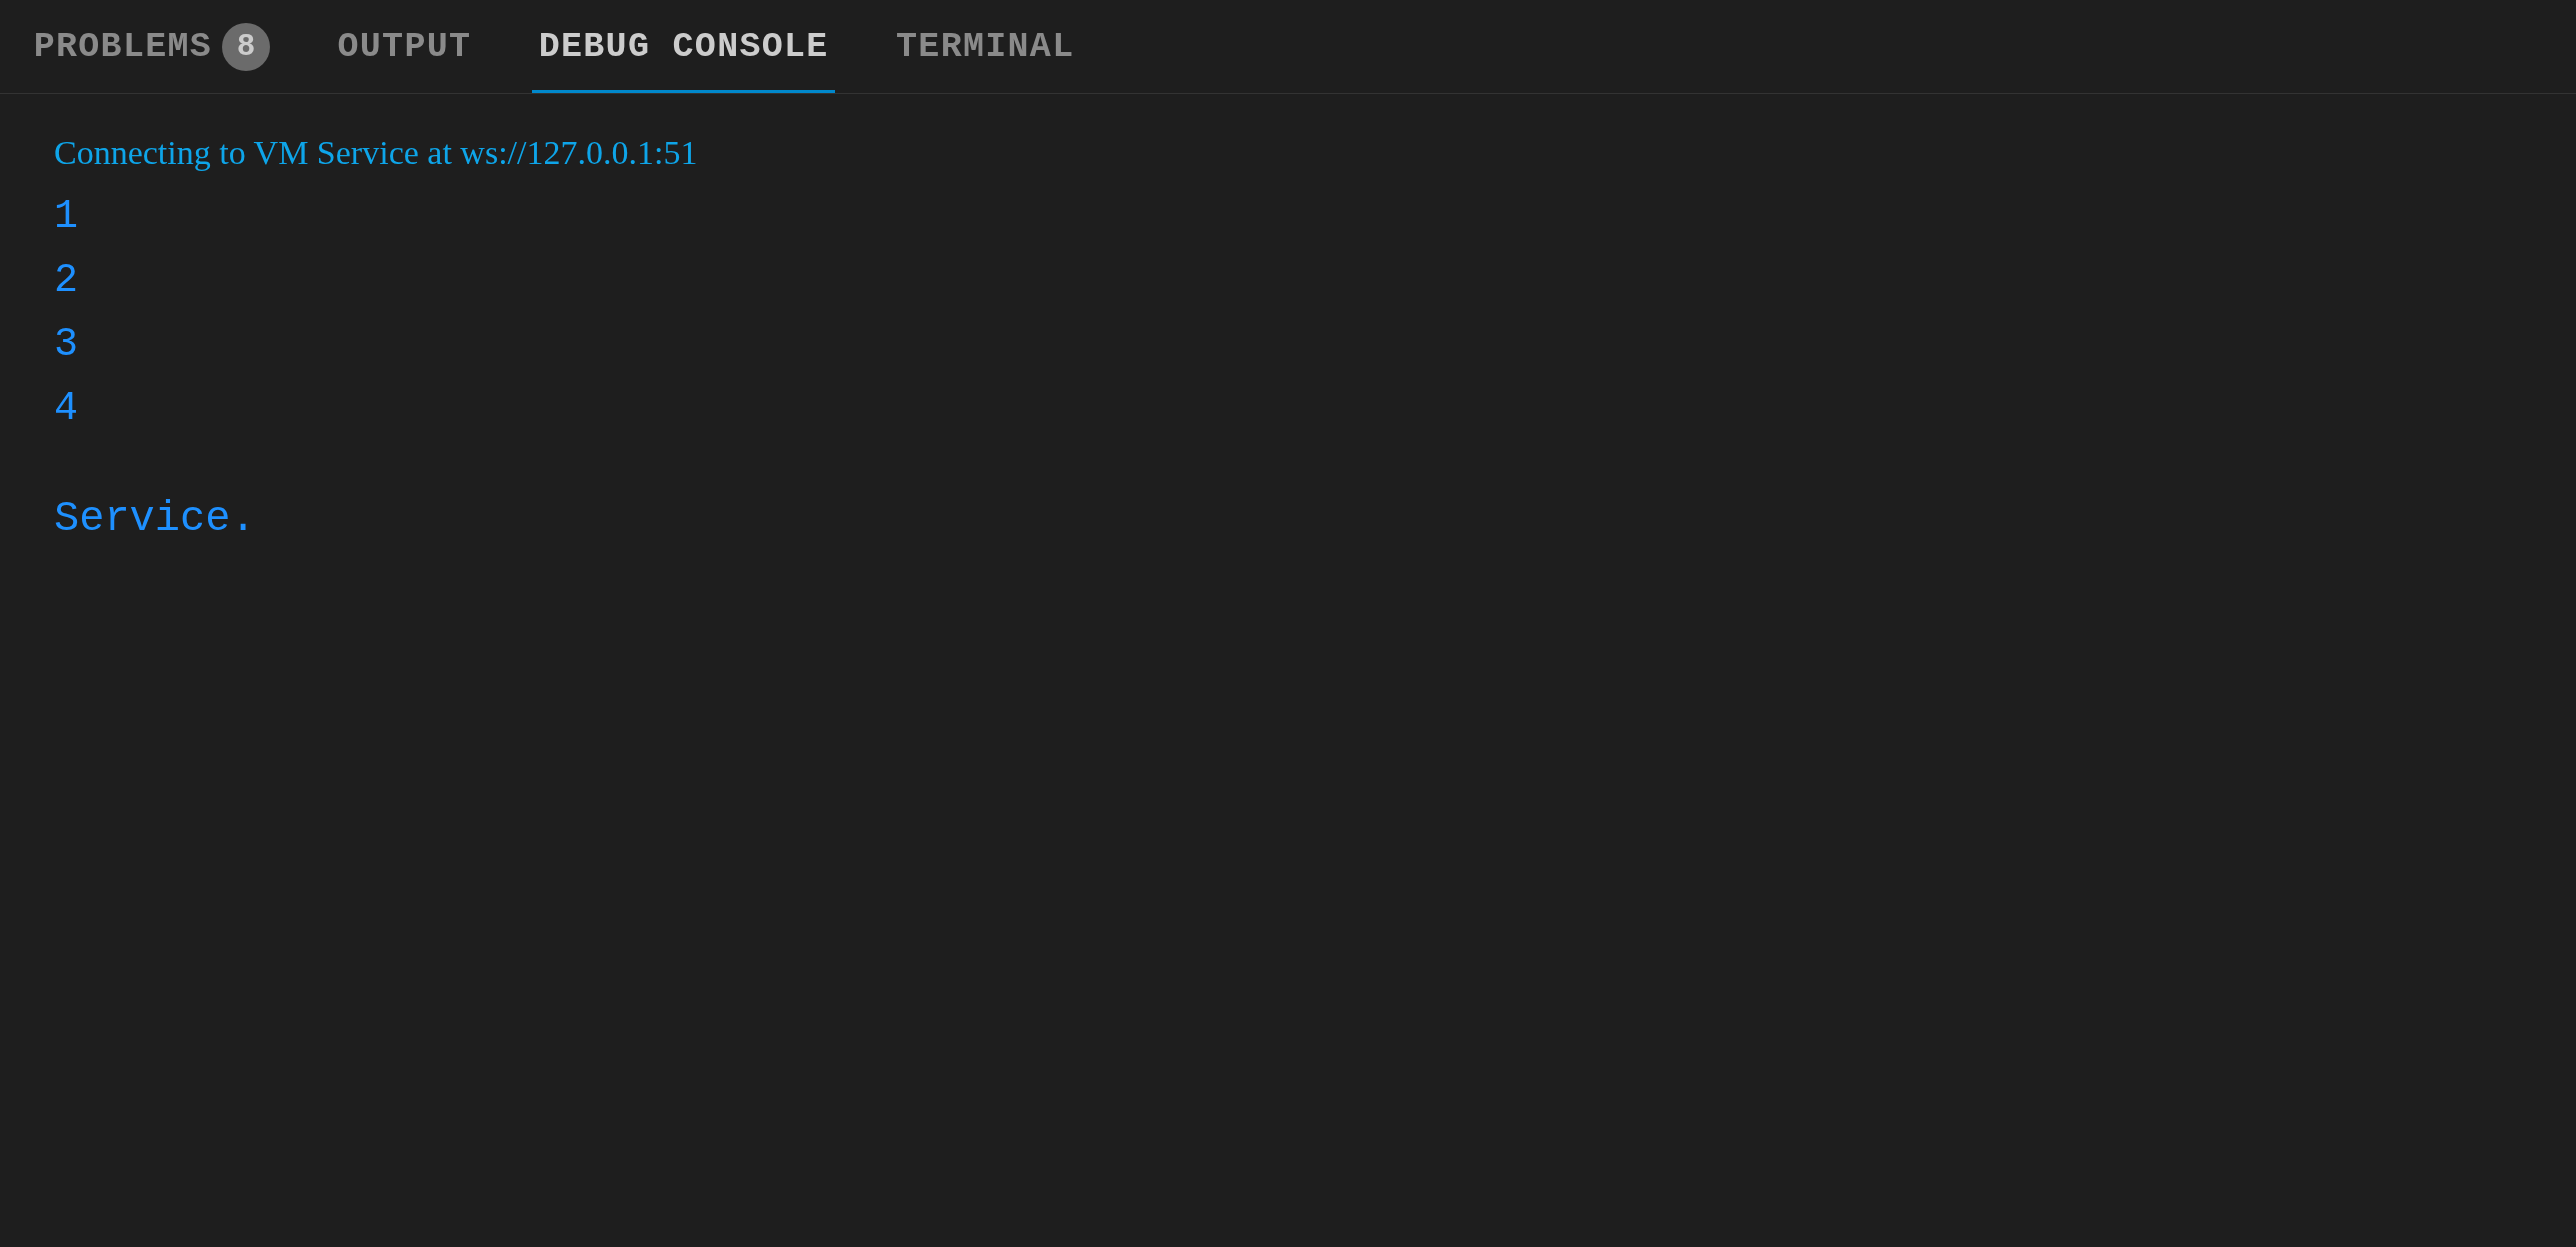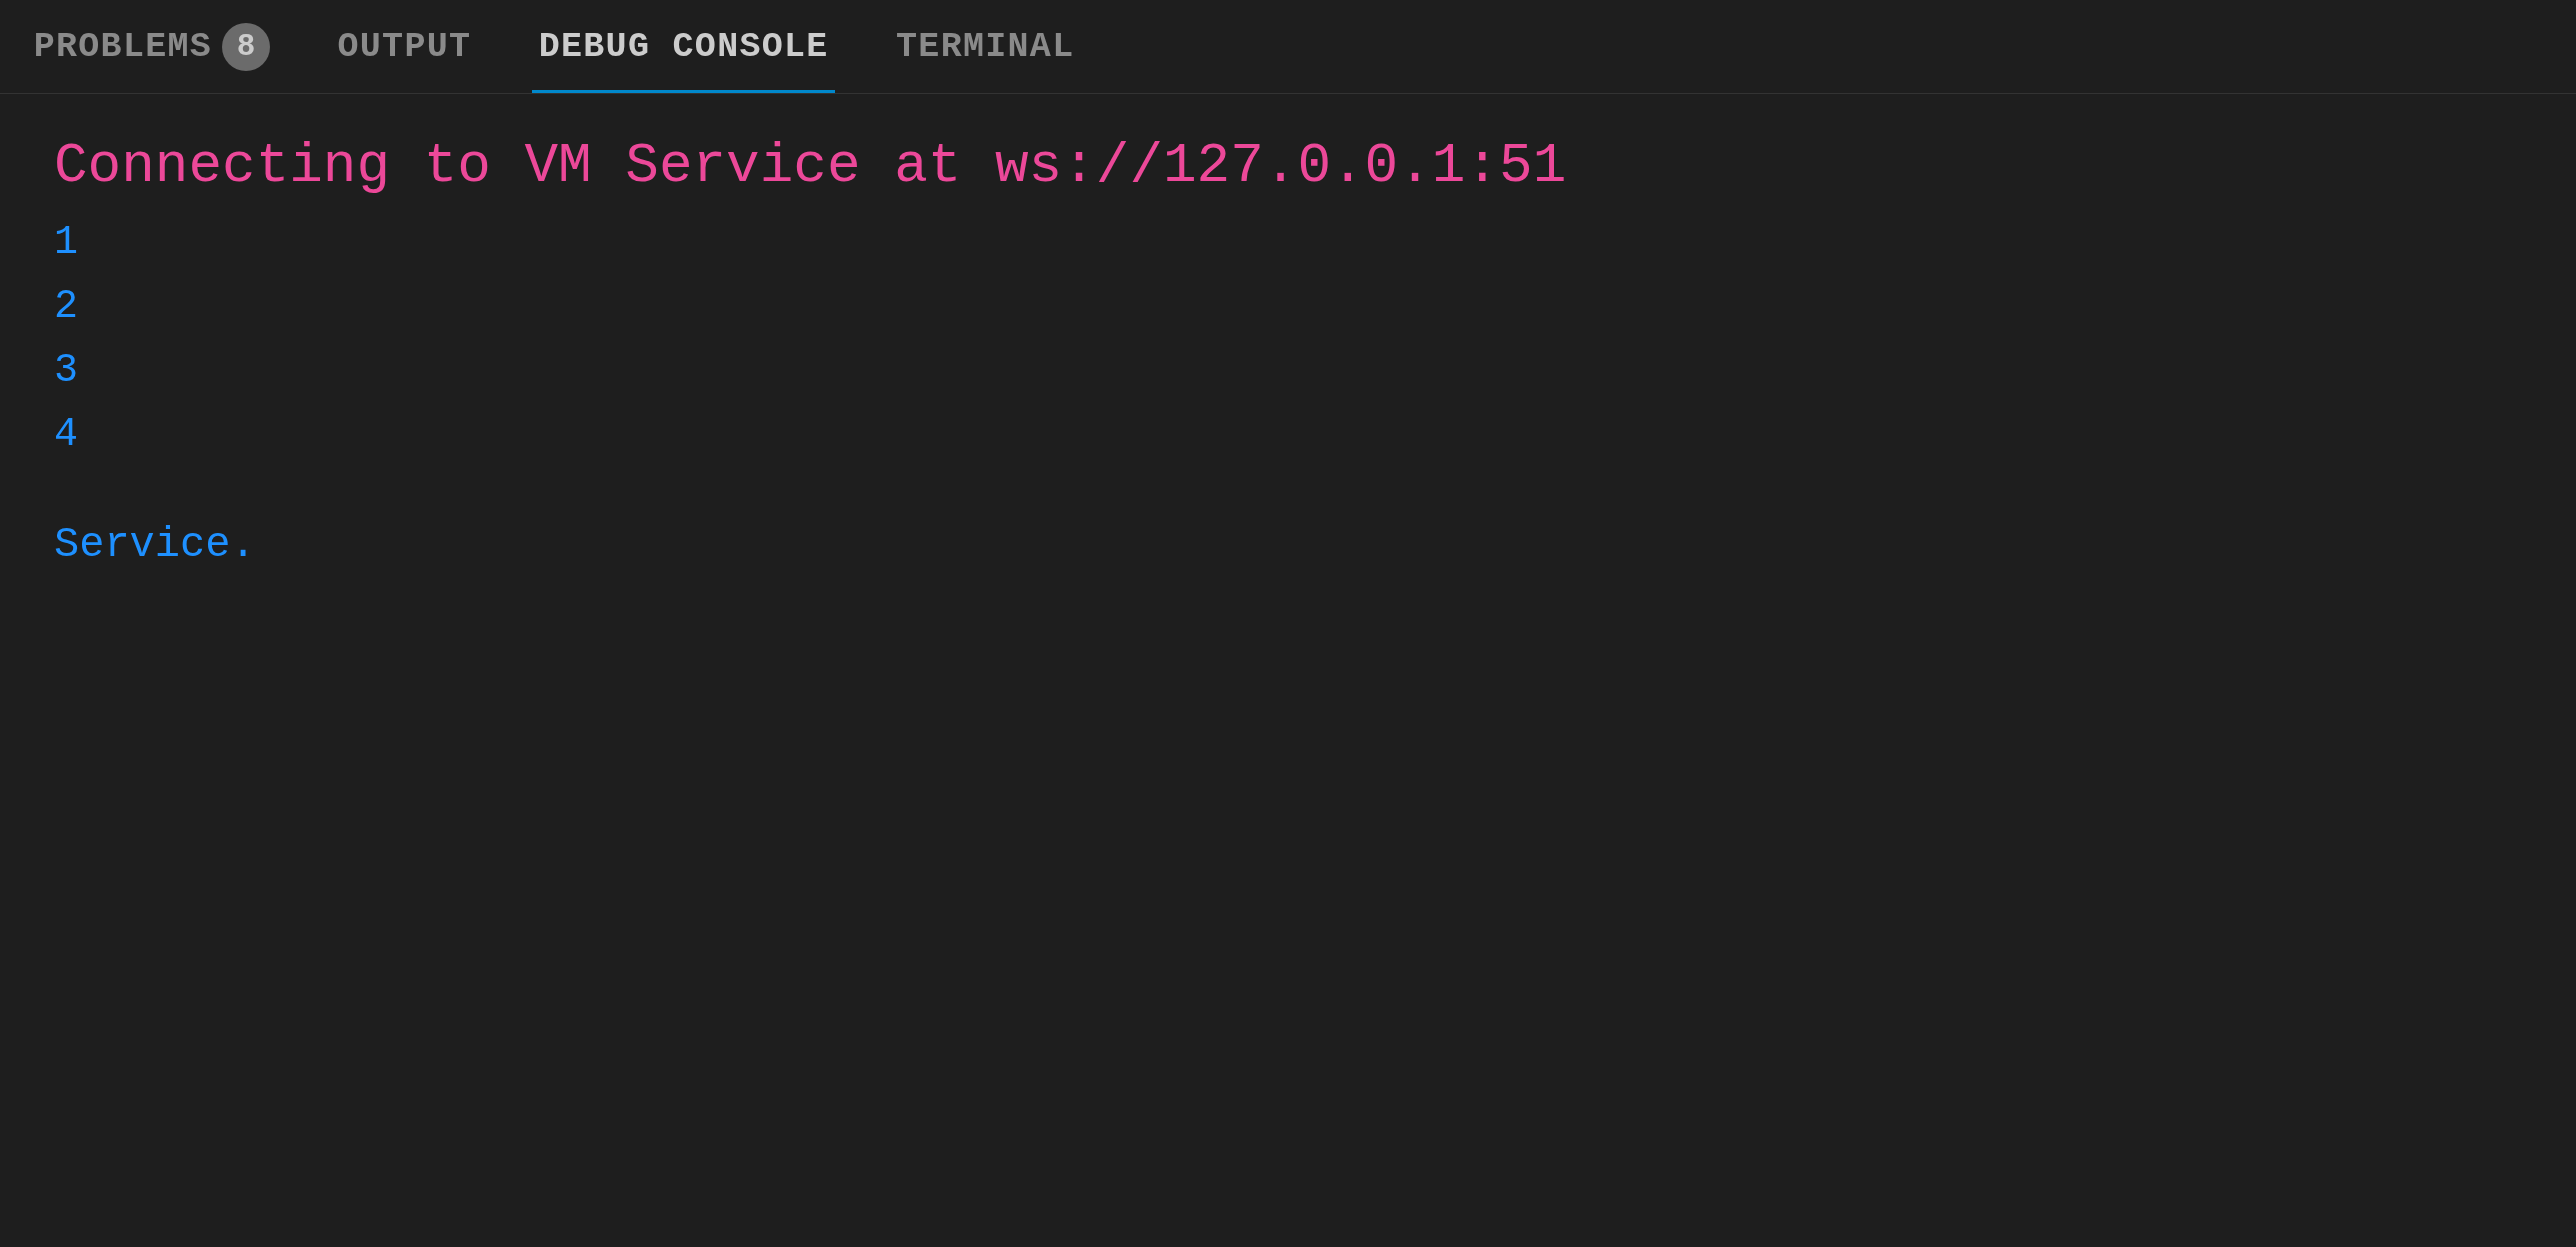--- a/index.html
+++ b/index.html
@@ -94,24 +94,24 @@
     }
 
     .exited-line {
       font-size: 42px;
       color: #1e90ff;
       margin-top: 54px;
       font-family: 'Consolas', 'Courier New', monospace;
     }
 
     .connecting-line {
-      font-size: 56px;
-      color: #ec4899;
+      font-size: 34px;
+      color: #0ea5e9;
       margin-bottom: 13.4px;
-      font-family: Liberation Mono, monospace;
+      font-family: Liberation Serif, serif;
       white-space: nowrap;
       overflow: hidden;
     }
 
     .numbers-block {
       display: flex;
       flex-direction: column;
       gap: 0;
       margin-top: 6.7px;
     }

